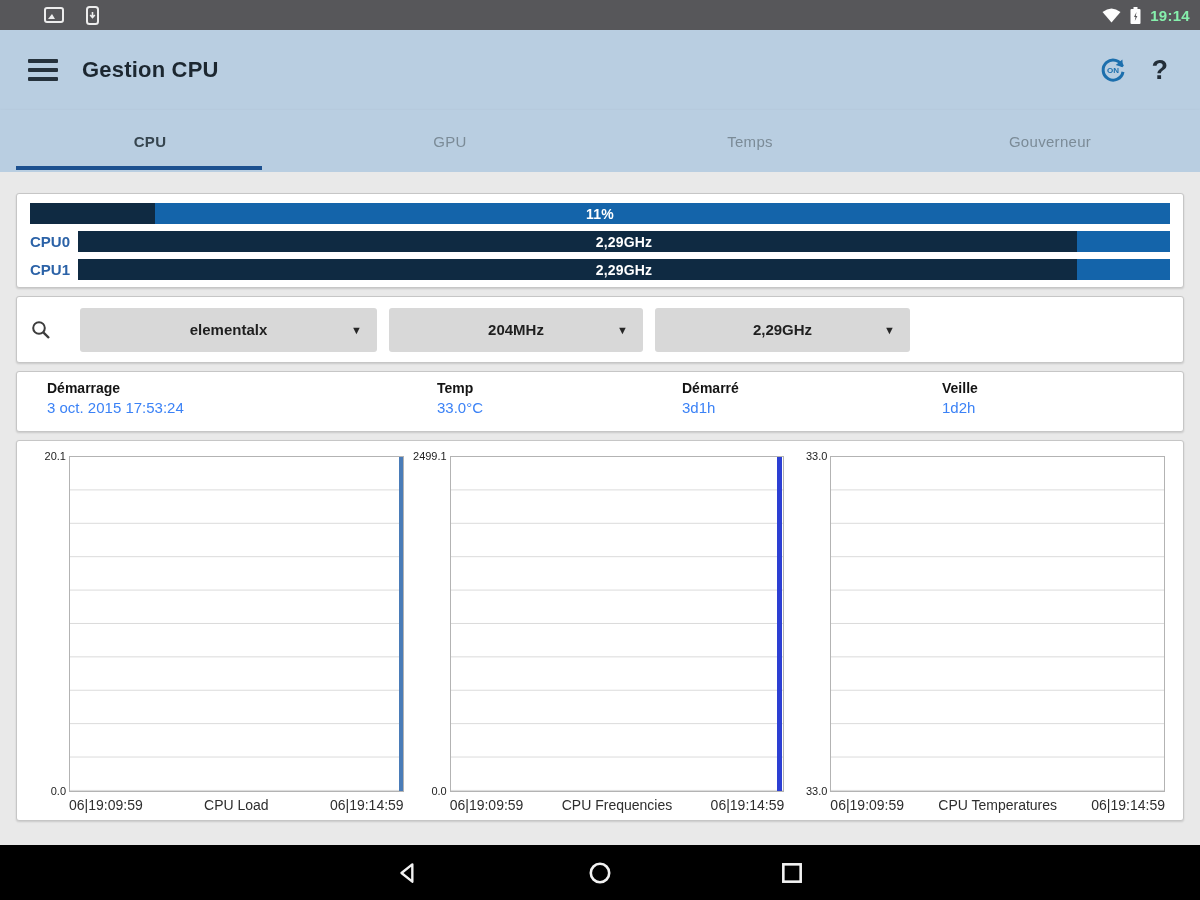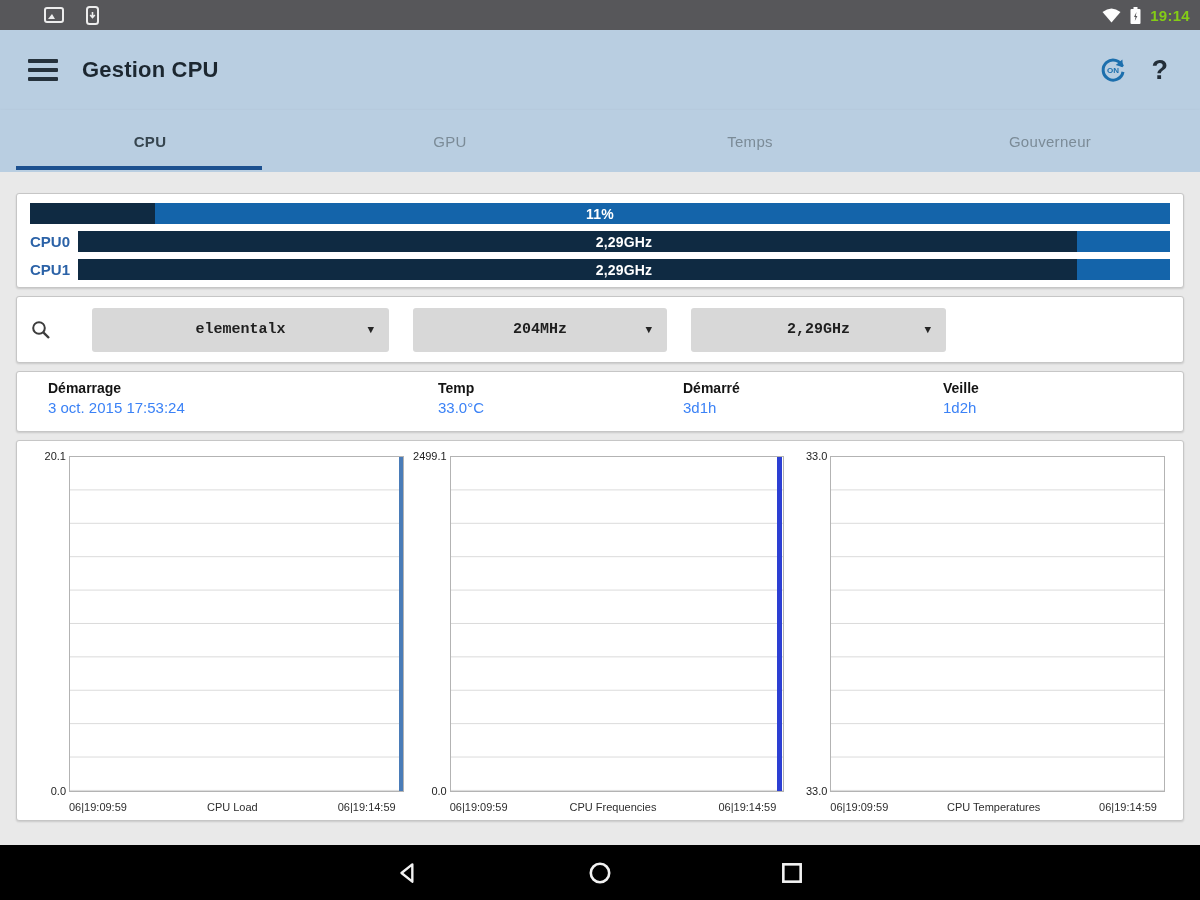--- a/index.html
+++ b/index.html
@@ -7,21 +7,21 @@
   body {
     position:relative;
     font-family:"Liberation Sans","DejaVu Sans",sans-serif;
     background:#e9e9e9;
   }
 
   
   .status-bar {
     position:absolute; top:0; left:0; right:0; height:30px;
     background:#57575a; display:flex; align-items:center;
-    padding:8px 10px; color:#84cc16;
+    padding:8px 10px; color:#86efac;
   }
   .sb-left { display:flex; align-items:center; gap:22px; margin-left:34px; }
   .sb-right { margin-left:auto; display:flex; align-items:center; gap:9px; }
   .sb-time { font-size:15px; font-weight:bold; letter-spacing:0.3px; }
 
   
   .app-bar {
     position:absolute; top:30px; left:0; right:0; height:80px;
     background:#b9cee1; display:flex; align-items:center; padding:12px 28px;
   }
@@ -64,56 +64,56 @@
   .usage-row { display:flex; align-items:center; height:21px; }
   .core-label { width:48px; font-size:15px; font-weight:bold; color:#2b62a7; }
   .pbar { position:relative; flex:1; height:21px; overflow:hidden; }
   .pbar-fill { position:absolute; left:0; top:0; bottom:0; }
   .pbar-text {
     position:absolute; inset:0; display:flex; align-items:center; justify-content:center;
     color:#fff; font-size:14px; font-weight:bold; letter-spacing:0.2px;
   }
 
   
-  .gov-inner { display:flex; align-items:center; height:100%; padding:12px 13px; gap:24px;font-family:Liberation Mono, monospace; }
+  .gov-inner { display:flex; align-items:center; height:100%; padding:12px 13px; gap:12px; }
   .search-btn { width:38px; display:flex; align-items:center; justify-content:flex-start; cursor:pointer; }
   .dropdown {
     height:44px; background:#d8d8d8; border-radius:3px; position:relative;
     display:flex; align-items:center; justify-content:center;
     font-size:15px; font-weight:bold; color:#1f1f1f; cursor:pointer;
   }
   .dd-governor { width:297px; }
   .dd-min { width:254px;text-align:center; }
   .dd-max { width:255px; }
   .caret { position:absolute; right:15px; font-size:11px; color:#262626; }
 
   
-  .info-inner { display:flex; height:100%; padding:8px 0;margin-left:31px; }
+  .info-inner { display:flex; height:100%; padding:8px 30px; }
   .info-col-0 { width:390px; } .info-col-1 { width:245px; } .info-col-2 { width:260px; } .info-col-3 { flex:1; }
   .info-label { font-size:14px; font-weight:bold; color:#141414; }
   .info-value { font-size:15px; color:#3b82f6; margin-top:3px; }
 
   
   .charts-inner { display:flex; height:100%; padding:0 12px; }
   .chart { flex:1; position:relative; }
   .plot {
     position:absolute; left:40px; right:6px; top:15px; bottom:28px;
     border:1px solid #b3b3b3; background-color:#fff;
     background-image:linear-gradient(to bottom, transparent calc(100% - 1px), #dadada calc(100% - 1px));
     background-size:100% 10%;
   }
   .vline { position:absolute; top:0; bottom:0; right:0; width:4px; background:transparent; }
   .chart-freq .vline { width:5px; right:1px; }
   .ylabel { position:absolute; right:calc(100% - 37px); white-space:nowrap; font-size:11px; color:#1d1d1d; }
   .ymax { top:9px; }
   .ymin { bottom:23px; }
   .xrow {
-    position:absolute; left:40px; right:14px; bottom:7px;
+    position:absolute; left:40px; right:6px; bottom:7px;
     display:flex; justify-content:space-between; align-items:center;
-    font-size:11px; color:#2e2e2e;
+    font-size:14px; color:#2e2e2e;
   }
 
   
   .nav-bar {
     position:absolute; bottom:0; left:0; right:0; height:55px; background:#000;
     display:flex; align-items:center; justify-content:center; gap:166px;
   }
   .nav-btn { display:flex; align-items:center; justify-content:center; cursor:pointer; }
 
   .icon { display:inline-flex; align-items:center; justify-content:center; }

